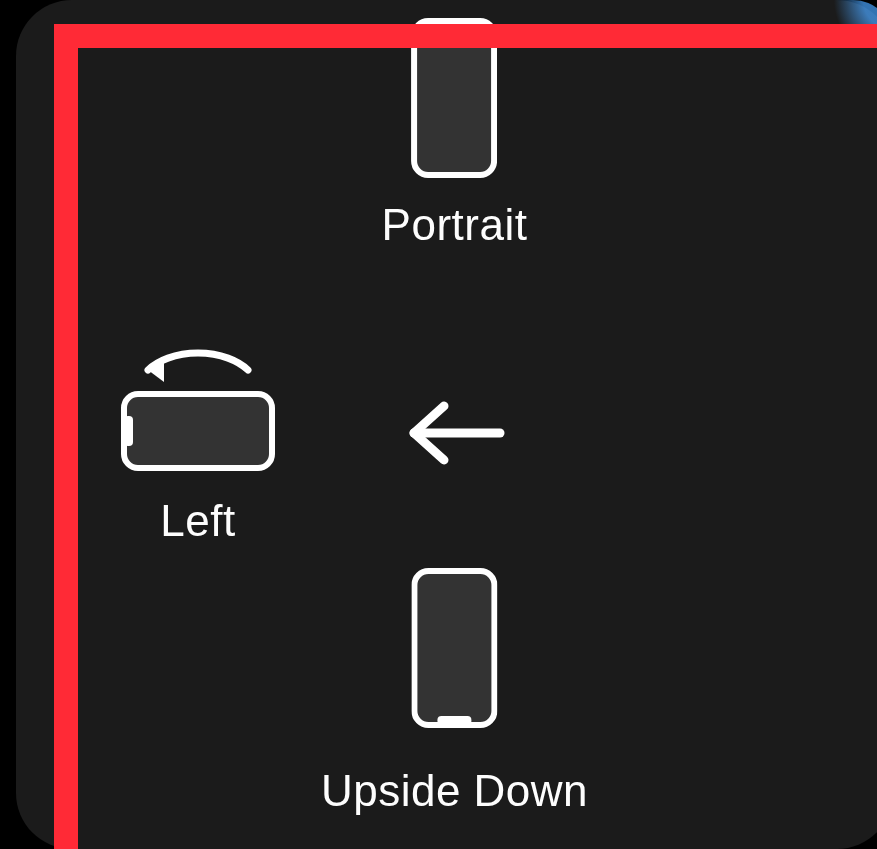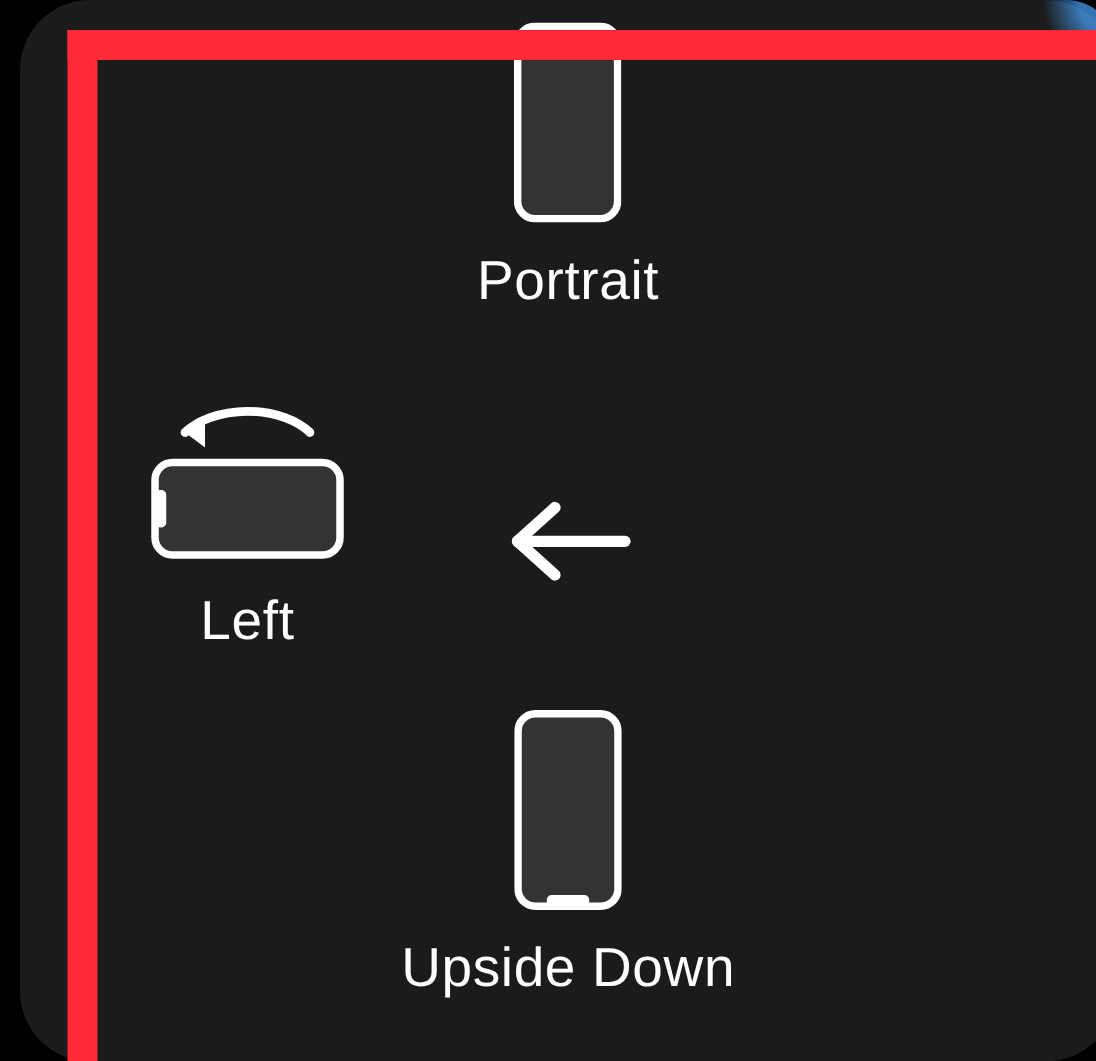--- a/index.html
+++ b/index.html
@@ -50,23 +50,23 @@
 
   .label {
     margin-top: 22px;
     font-size: 44px;
     font-weight: 400;
     color: #fdfdfd;
     letter-spacing: 0.5px;
   }
 
   .option.portrait { top: 18px; left: 50%; transform: translateX(-50%); }
-  .option.left-opt { top: 324px; left: 102px; }
+  .option.left-opt { top: 348px; left: 102px; }
   .option.right-opt { top: 340px; right: 62px; }
-  .option.upside   { top: 568px; left: 50%; transform: translateX(-50%); }
+  .option.upside   { top: 568px; left: 50%; transform: translateX(-50%); gap: 16px; }
 
   .back-btn {
     position: absolute;
     top: 398px;
     left: 50%;
     transform: translateX(-50%);
     cursor: pointer;
   }
 
   svg { display:block; }

